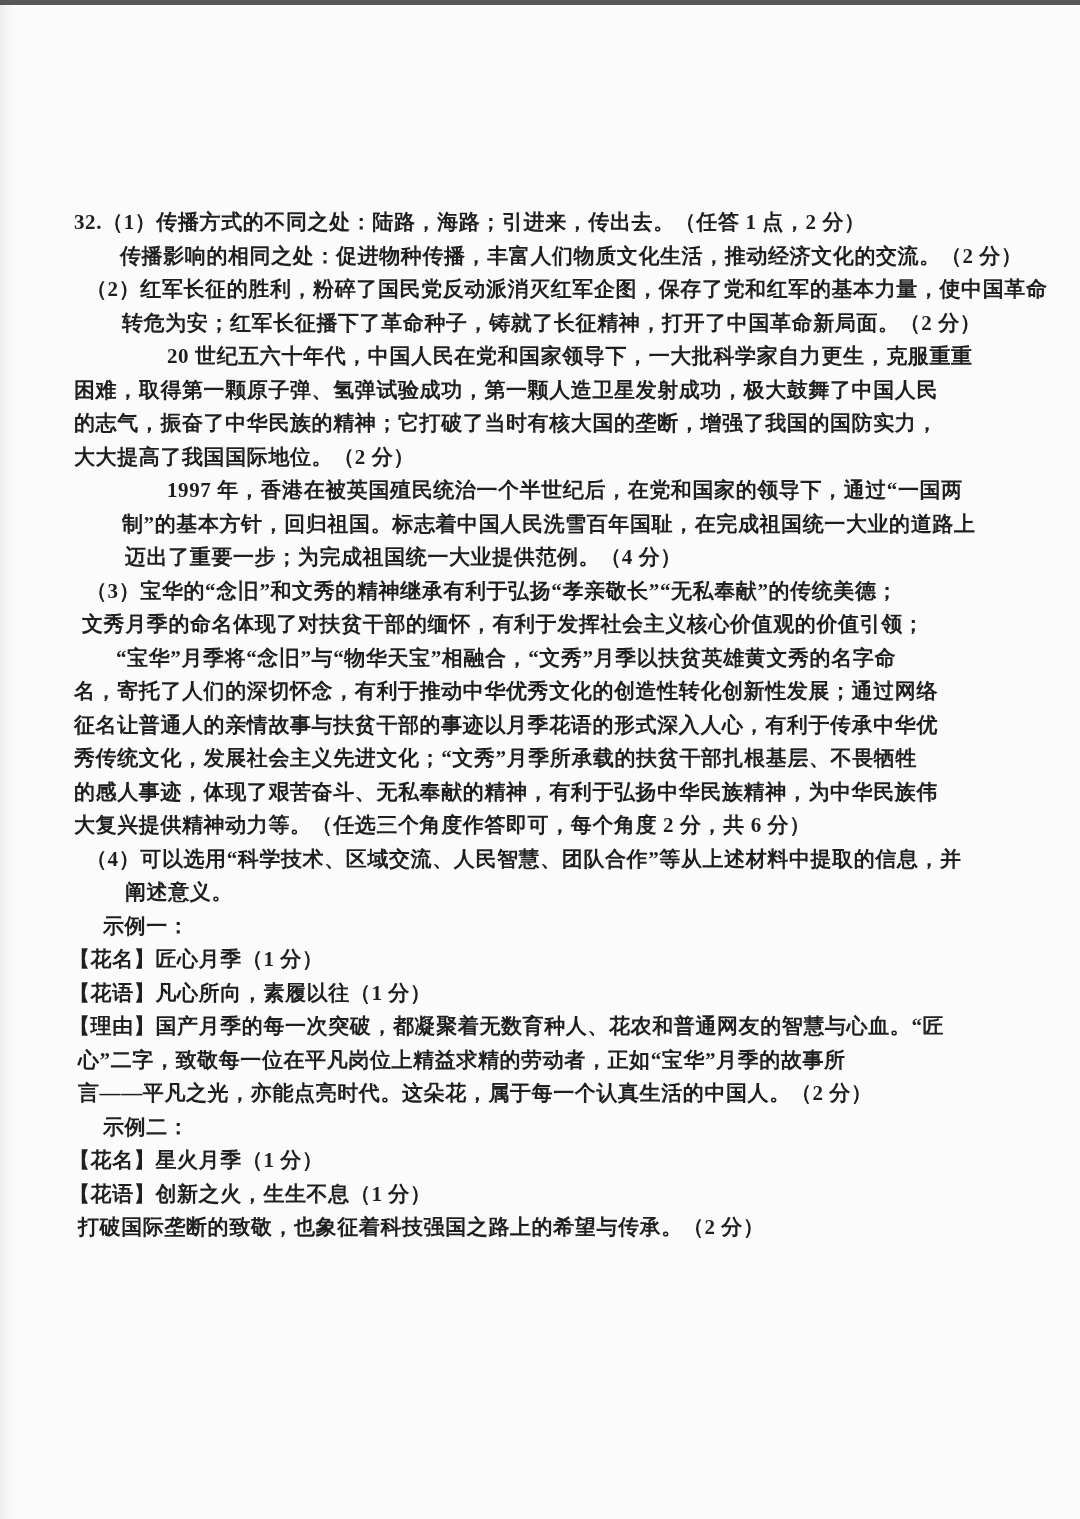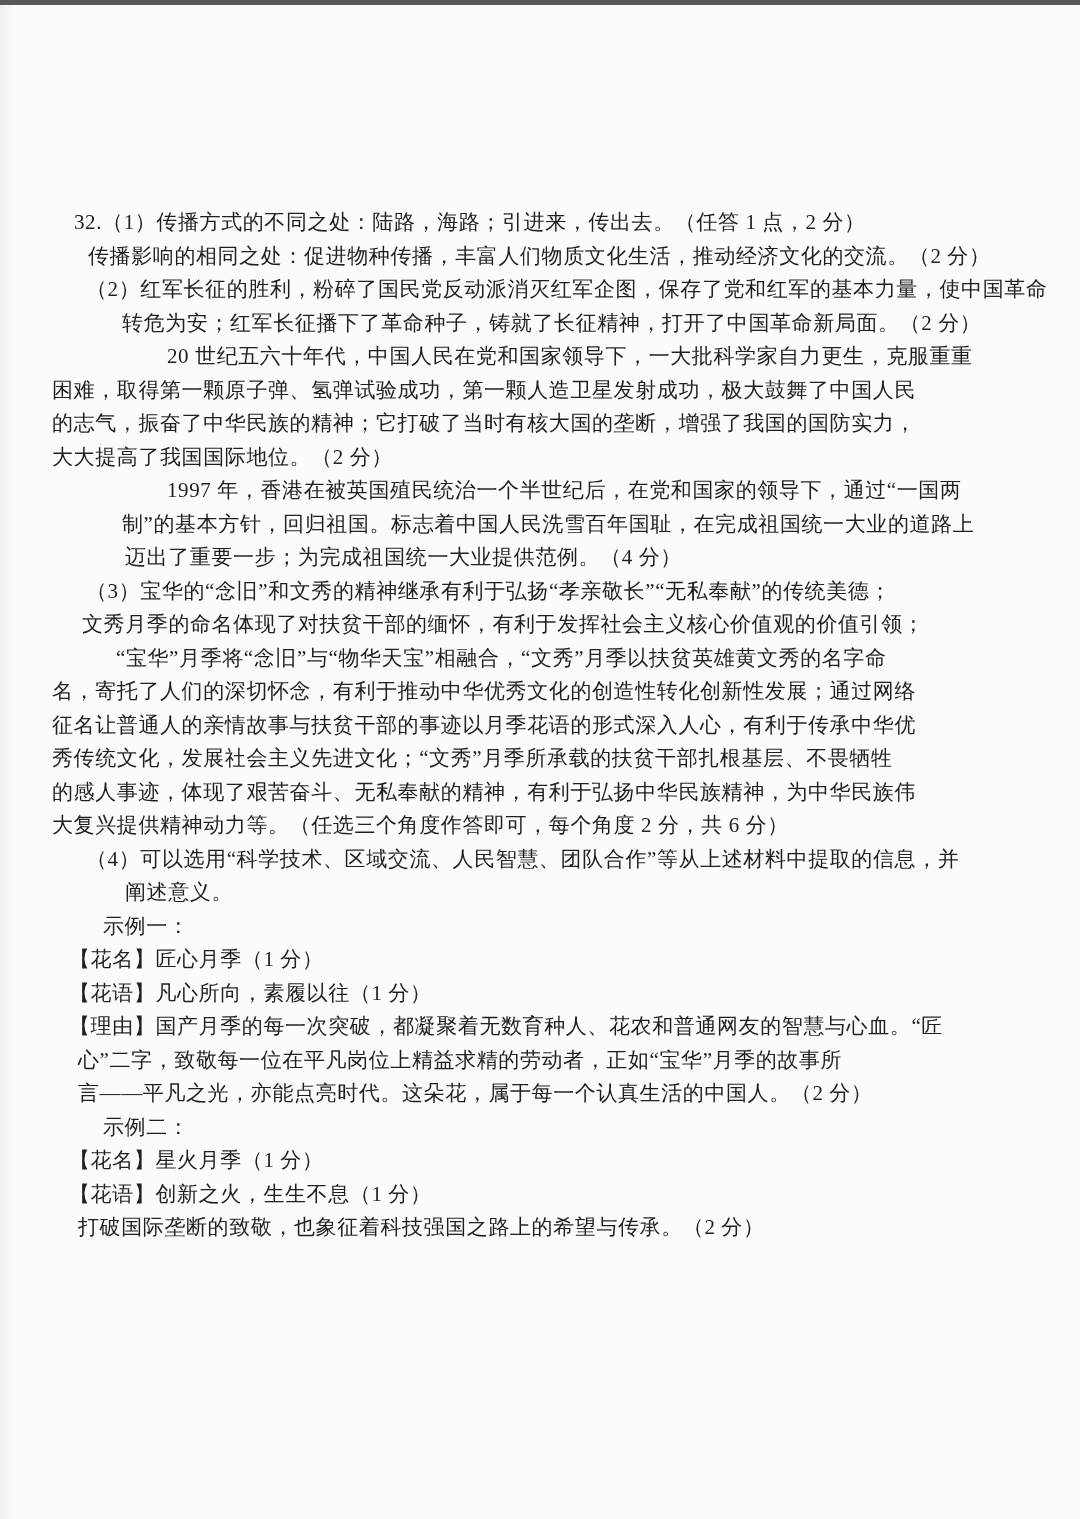--- a/index.html
+++ b/index.html
@@ -14,20 +14,21 @@
     font-family:"Liberation Serif","DejaVu Serif",serif;
     color:var(--ink);
     overflow:hidden;
   }
   .sheet{
     position:absolute;
     inset:0;
     background:
       linear-gradient(to right, rgba(0,0,0,0.05) 0px, rgba(0,0,0,0.0) 14px),
       var(--paper);
+    font-weight: bold;
   }
   .top-edge{
     position:absolute;
     top:0;left:0;right:0;
     height:5px;
     background:var(--top-edge);
   }
   .text-block{
     position:absolute;
     top:206px;
@@ -40,23 +41,23 @@
     letter-spacing:0.6px;
     white-space:nowrap;
     color:var(--ink);
   }
   
   .i74{padding-left:74px}
   .i86{padding-left:86px}
   .i103{padding-left:103px}
   .i108{padding-left:69px}
   .i116{padding-left:116px}
-  .i120{padding-left:88px}
+  .i120{padding-left:120px}
   .i122{padding-left:122px}
-  .i123{padding-left:52px}
+  .i123{padding-left:74px}
   .i125{padding-left:125px}
   .i128{padding-left:82px}
   .i167{padding-left:167px}
   .i190{padding-left:78px}
 </style>
 </head>
 <body>
 
 <div class="sheet">
   <div class="top-edge"></div>

